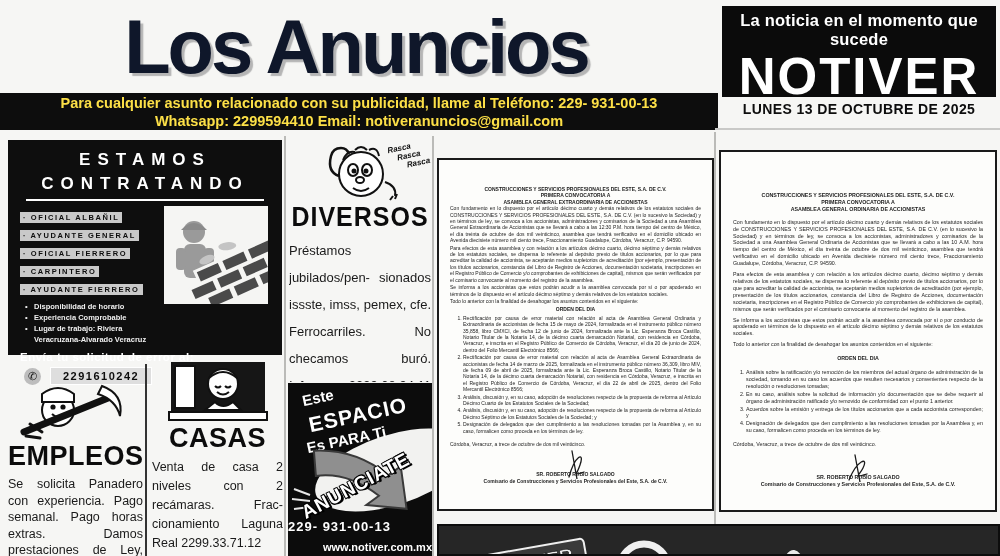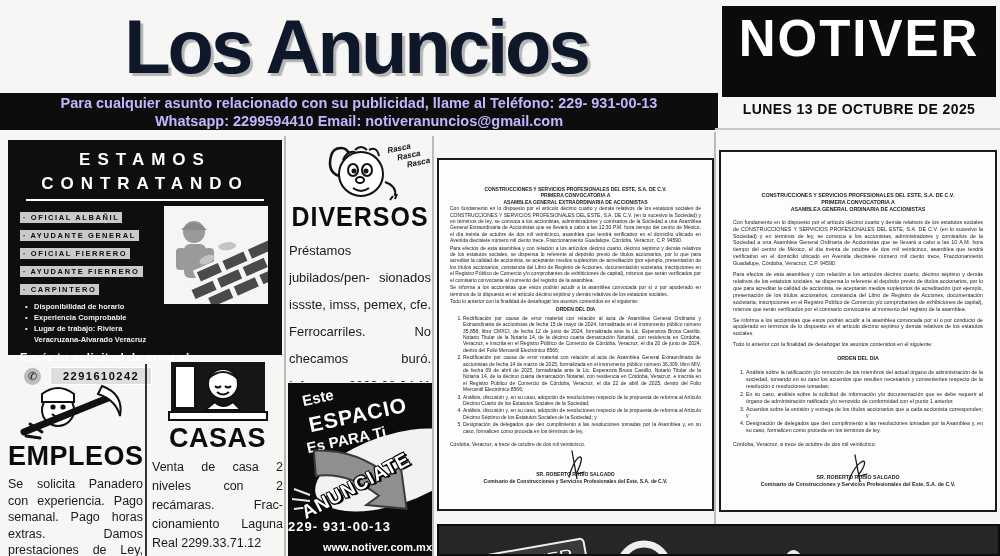--- a/index.html
+++ b/index.html
@@ -5,21 +5,21 @@
   html,body{margin:0;padding:0;background:#e8e8e6;}
   .page{position:relative;width:1000px;height:556px;background:#f6f6f4;overflow:hidden;
         font-family:"Liberation Sans",sans-serif;color:#111;}
 
   
   .masthead-title{position:absolute;left:0;top:0;width:712px;height:92px;
     display:flex;align-items:center;justify-content:center;
     font-size:76px;font-weight:bold;letter-spacing:-3px;color:#0f172a;
     text-shadow:3px 3px 1px #b5b5b5;white-space:nowrap;}
   .contact-bar{position:absolute;left:0;top:93px;width:718px;height:37px;background:#0d0d0d;
-    color:#c4b5fd;text-align:center;font-weight:bold;font-size:14.5px;line-height:17.5px;padding-top:2px;box-sizing:border-box;}
+    color:#fde047;text-align:center;font-weight:bold;font-size:14.5px;line-height:17.5px;padding-top:2px;box-sizing:border-box;}
   .notiver-box{position:absolute;left:722px;top:6px;width:274px;height:91px;background:#0b0b0b;
     color:#fff;text-align:center;box-sizing:border-box;padding-top:5px;}
   .notiver-tagline{font-size:16.5px;font-weight:bold;letter-spacing:0.2px;}
   .notiver-brand{font-size:51px;font-weight:bold;letter-spacing:2px;line-height:56px;}
   .date-line{position:absolute;left:722px;top:101px;width:274px;text-align:center;
     font-size:14px;font-weight:bold;letter-spacing:0.4px;color:#0d0d0d;}
   .header-rule{position:absolute;left:715px;top:128px;width:285px;height:2px;background:#c9c9c7;}
 
   
   .vsep{position:absolute;width:2px;background:#bbbbb8;}
@@ -107,42 +107,43 @@
 
 <div class="page">
 
   <div class="masthead-title">Los Anuncios</div>
   <div class="contact-bar">
     <div>Para cualquier asunto relacionado con su publicidad, llame al  Teléfono: 229- 931-00-13</div>
     <div>Whatsapp: 2299594410 Email: notiveranuncios@gmail.com</div>
   </div>
 
   <div class="notiver-box">
+    <div class="notiver-tagline">La noticia en el momento que sucede</div>
     <div class="notiver-brand">NOTIVER</div>
   </div>
   <div class="date-line">LUNES 13 DE OCTUBRE DE 2025</div>
   <div class="header-rule"></div>
 
   <div class="vsep vsep1"></div>
   <div class="vsep vsep2"></div>
   <div class="vsep vsep3"></div>
 
   <div class="hiring">
     <div class="hiring-title">
       <div>ESTAMOS</div>
       <div>CONTRATANDO</div>
     </div>
     <hr class="hiring-rule">
     <div class="hiring-row">
       <div class="hiring-left">
         <div><span class="position-chip">· OFICIAL ALBAÑIL</span></div>
         <div><span class="position-chip">· AYUDANTE GENERAL</span></div>
         <div><span class="position-chip">· OFICIAL FIERRERO</span></div>
+        <div><span class="position-chip">· CARPINTERO</span></div>
         <div><span class="position-chip">· AYUDANTE FIERRERO</span></div>
-        <div><span class="position-chip">· CARPINTERO</span></div>
         <div class="reqs">
           <div>Disponibilidad de horario</div>
           <div>Experiencia Comprobable</div>
           <div>Lugar de trabajo: Riviera Veracruzana-Alvarado Veracruz</div>
         </div>
       </div>
       <div class="hiring-img">
         <svg width="104" height="98" viewBox="0 0 104 98">
           <rect x="0" y="0" width="104" height="98" fill="#f5f5f3"></rect>
           <g fill="#9a9a9a">

